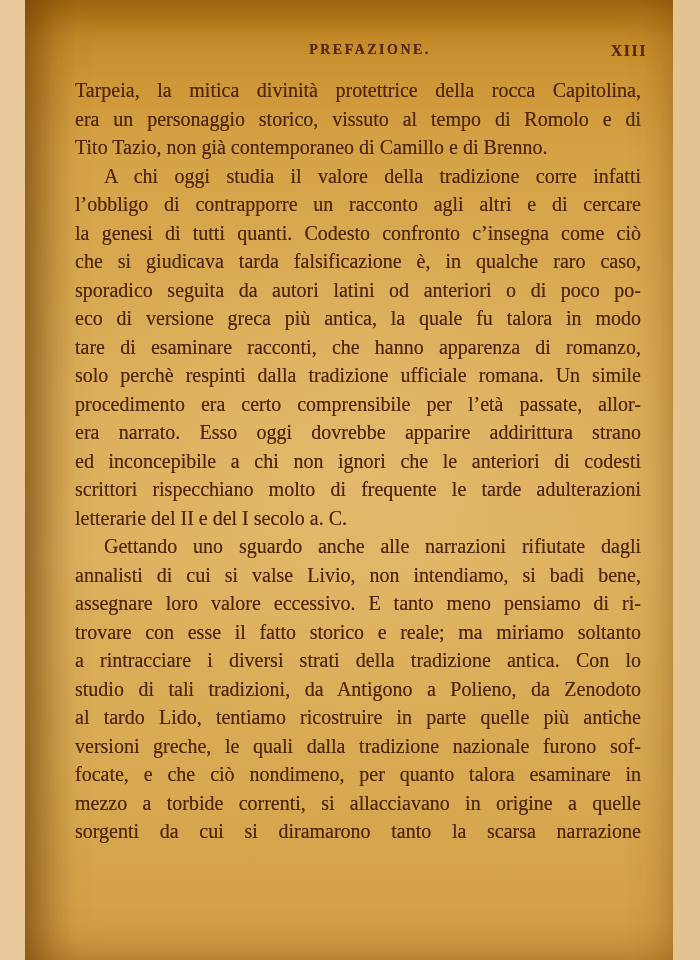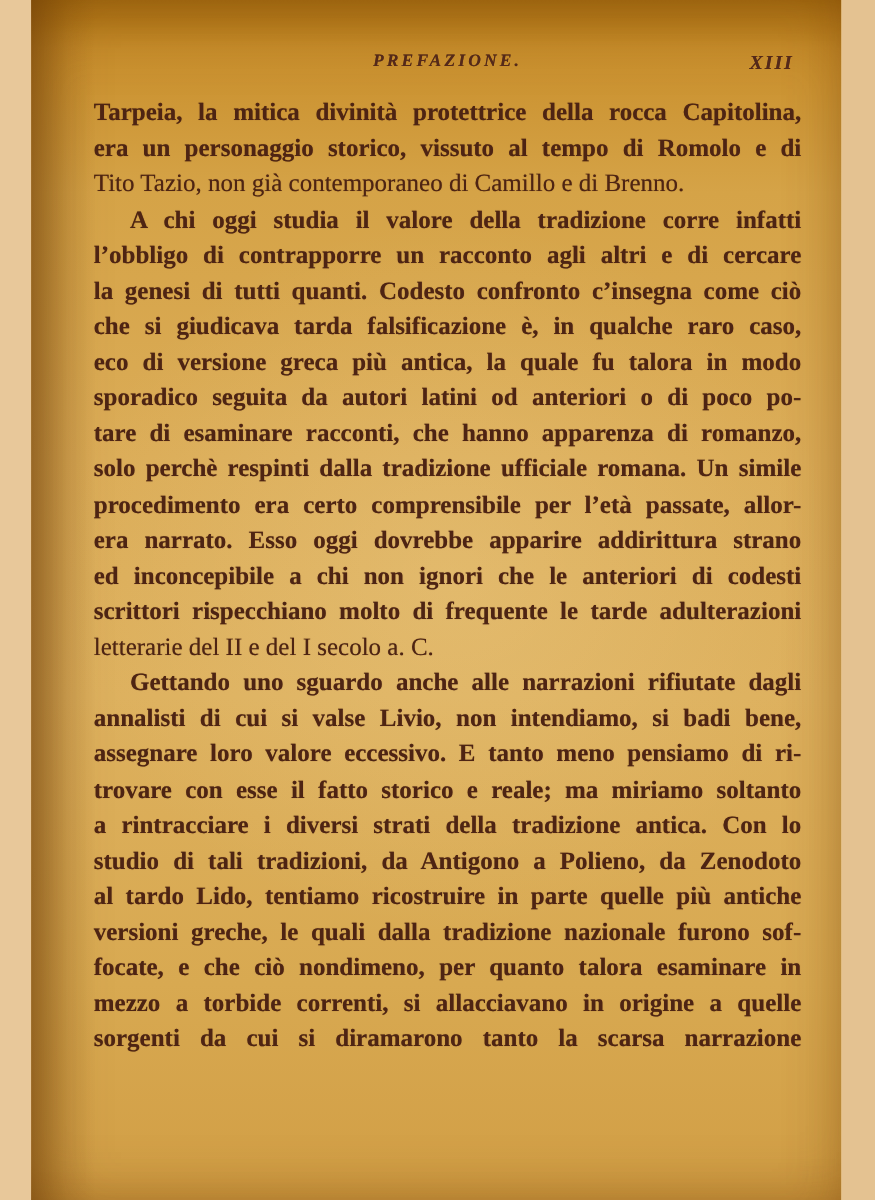--- a/index.html
+++ b/index.html
@@ -46,25 +46,24 @@
   }
   .gutter-shadow {
     position: absolute;
     left: 0; top: 0;
     width: 52px; height: 100%;
     background: linear-gradient(90deg, rgba(104, 58, 6, 0.38), rgba(104, 58, 6, 0.12) 55%, rgba(104,58,6,0) 100%);
     pointer-events: none;
   }
   .header {
     position: absolute;
-    left: 50px; top: 42px;
+    left: 62px; top: 42px;
     width: 566px;
     height: 20px;
     color: #54291a;
-    font-style: italic;
   }
   .running-title {
     display: block;
     text-align: center;
     font-size: 14px;
     font-weight: 700;
     letter-spacing: 2.5px;
     text-shadow: 0 0 0.5px rgba(70, 30, 10, 0.65);
   }
   .page-number {
@@ -85,21 +84,20 @@
     text-shadow: 0 0 0.6px rgba(62, 26, 8, 0.55);
   }
   .paragraph { margin: 0; }
   .line {
     height: 28.5px;
     overflow: visible;
   }
   .line.just {
     text-align: justify;
     text-align-last: justify;
-    font-weight: bold;
   }
   .line.indent {
     text-indent: 29px;
   }
 </style>
 </head>
 <body>
 
 <div class="scan">
   <div class="mat-right"></div>
@@ -113,22 +111,22 @@
         <div class="paragraph">
           <div class="line just">Tarpeia, la mitica divinità protettrice della rocca Capitolina,</div>
           <div class="line just">era un personaggio storico, vissuto al tempo di Romolo e di</div>
           <div class="line">Tito Tazio, non già contemporaneo di Camillo e di Brenno.</div>
         </div>
         <div class="paragraph">
           <div class="line just indent">A chi oggi studia il valore della tradizione corre infatti</div>
           <div class="line just">l’obbligo di contrapporre un racconto agli altri e di cercare</div>
           <div class="line just">la genesi di tutti quanti. Codesto confronto c’insegna come ciò</div>
           <div class="line just">che si giudicava tarda falsificazione è, in qualche raro caso,</div>
+          <div class="line just">sporadico seguita da autori latini od anteriori o di poco po-</div>
           <div class="line just">eco di versione greca più antica, la quale fu talora in modo</div>
-          <div class="line just">sporadico seguita da autori latini od anteriori o di poco po-</div>
           <div class="line just">tare di esaminare racconti, che hanno apparenza di romanzo,</div>
           <div class="line just">solo perchè respinti dalla tradizione ufficiale romana. Un simile</div>
           <div class="line just">procedimento era certo comprensibile per l’età passate, allor-</div>
           <div class="line just">era narrato. Esso oggi dovrebbe apparire addirittura strano</div>
           <div class="line just">ed inconcepibile a chi non ignori che le anteriori di codesti</div>
           <div class="line just">scrittori rispecchiano molto di frequente le tarde adulterazioni</div>
           <div class="line">letterarie del II e del I secolo a. C.</div>
         </div>
         <div class="paragraph">
           <div class="line just indent">Gettando uno sguardo anche alle narrazioni rifiutate dagli</div>

